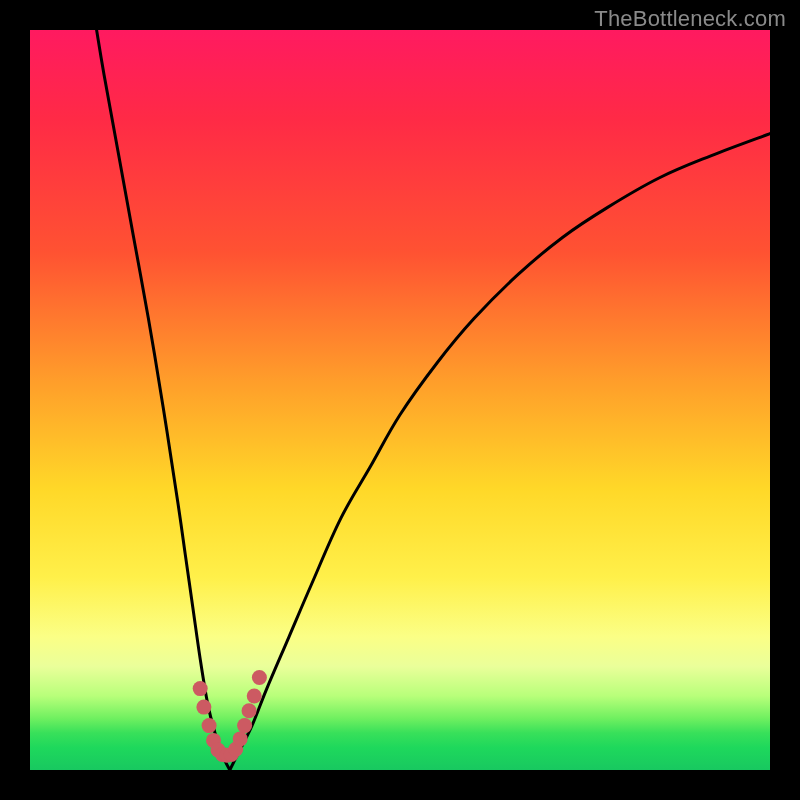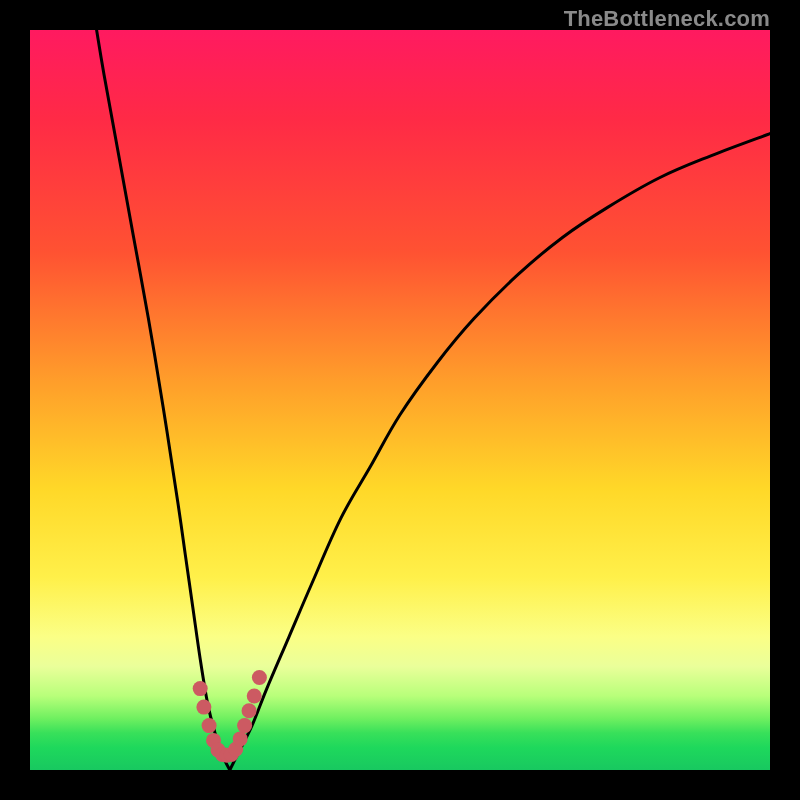--- a/index.html
+++ b/index.html
@@ -54,24 +54,24 @@
   .curve-svg {
     position: absolute;
     left: 0;
     top: 0;
     width: 100%;
     height: 100%;
   }
   .watermark {
     position: absolute;
     top: 6px;
-    right: 30px;
+    right: 14px;
     color: #8a8a8a;
     font-size: 22px;
-    font-weight: 700;
+    font-weight: 400;
     letter-spacing: 0.2px;
     user-select: none;
   }
 </style>
 </head>
 <body>
 
 <div class="frame">
   <div class="plot-area">
     <div class="gradient"></div>

